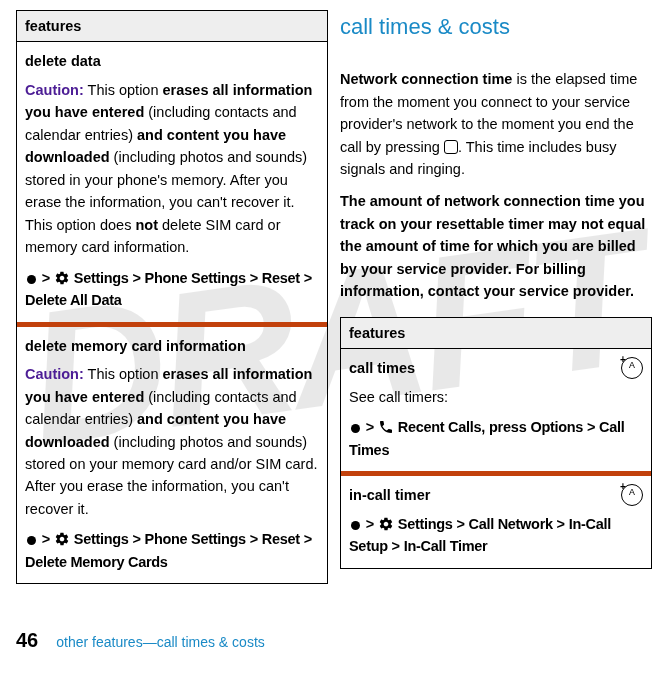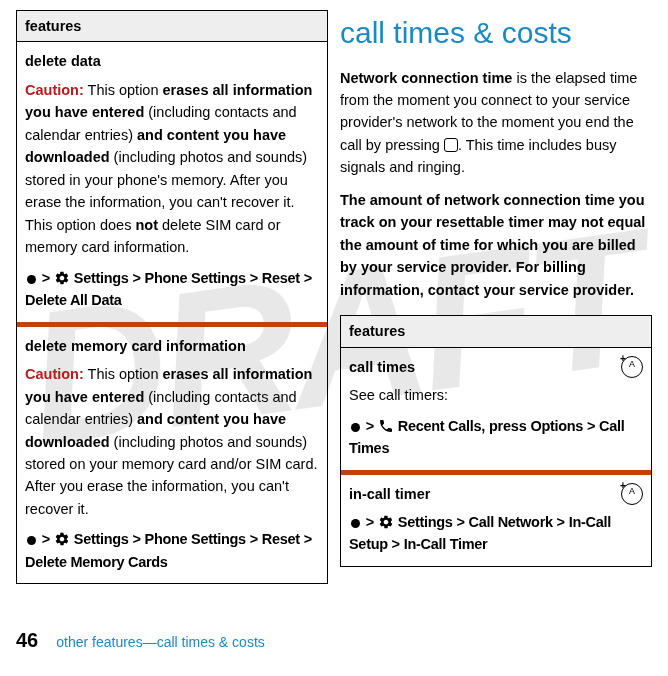--- a/index.html
+++ b/index.html
@@ -42,29 +42,29 @@
       border-bottom: 1.5px solid #000;
       padding: 4px 8px;
       font-weight: 700;
     }
     .tbl .cell {
       border-bottom: 5px solid #c2410c;
       padding: 8px 8px 10px 8px;
     }
     .tbl .cell:last-child { border-bottom: none; }
     .subhead { font-weight: 700; margin-bottom: 6px; }
-    .caution { color: #b91c1c; font-weight: 700; }
+    .caution { color: #4c1d95; font-weight: 700; }
     .body-text { margin-bottom: 8px; }
     .path { font-weight: 700; font-family: Arial, sans-serif; letter-spacing: -0.2px; }
     .condensed { font-family: 'Arial Narrow', Arial, sans-serif; font-weight: 700; font-stretch: condensed; letter-spacing: -0.3px; text-align: center; }
     .h1 {
       color: #1a8ac6;
-      font-size: 30px;
+      font-size: 22px;
       font-weight: 400;
-      margin-bottom: 10px;
+      margin-bottom: 24px;
     }
     .p { margin-bottom: 10px; }
     .features2 { margin-top: 14px; }
     .footer {
       position: absolute;
       bottom: 20px;
       left: 16px;
       display: flex;
       align-items: baseline;
       gap: 18px;

